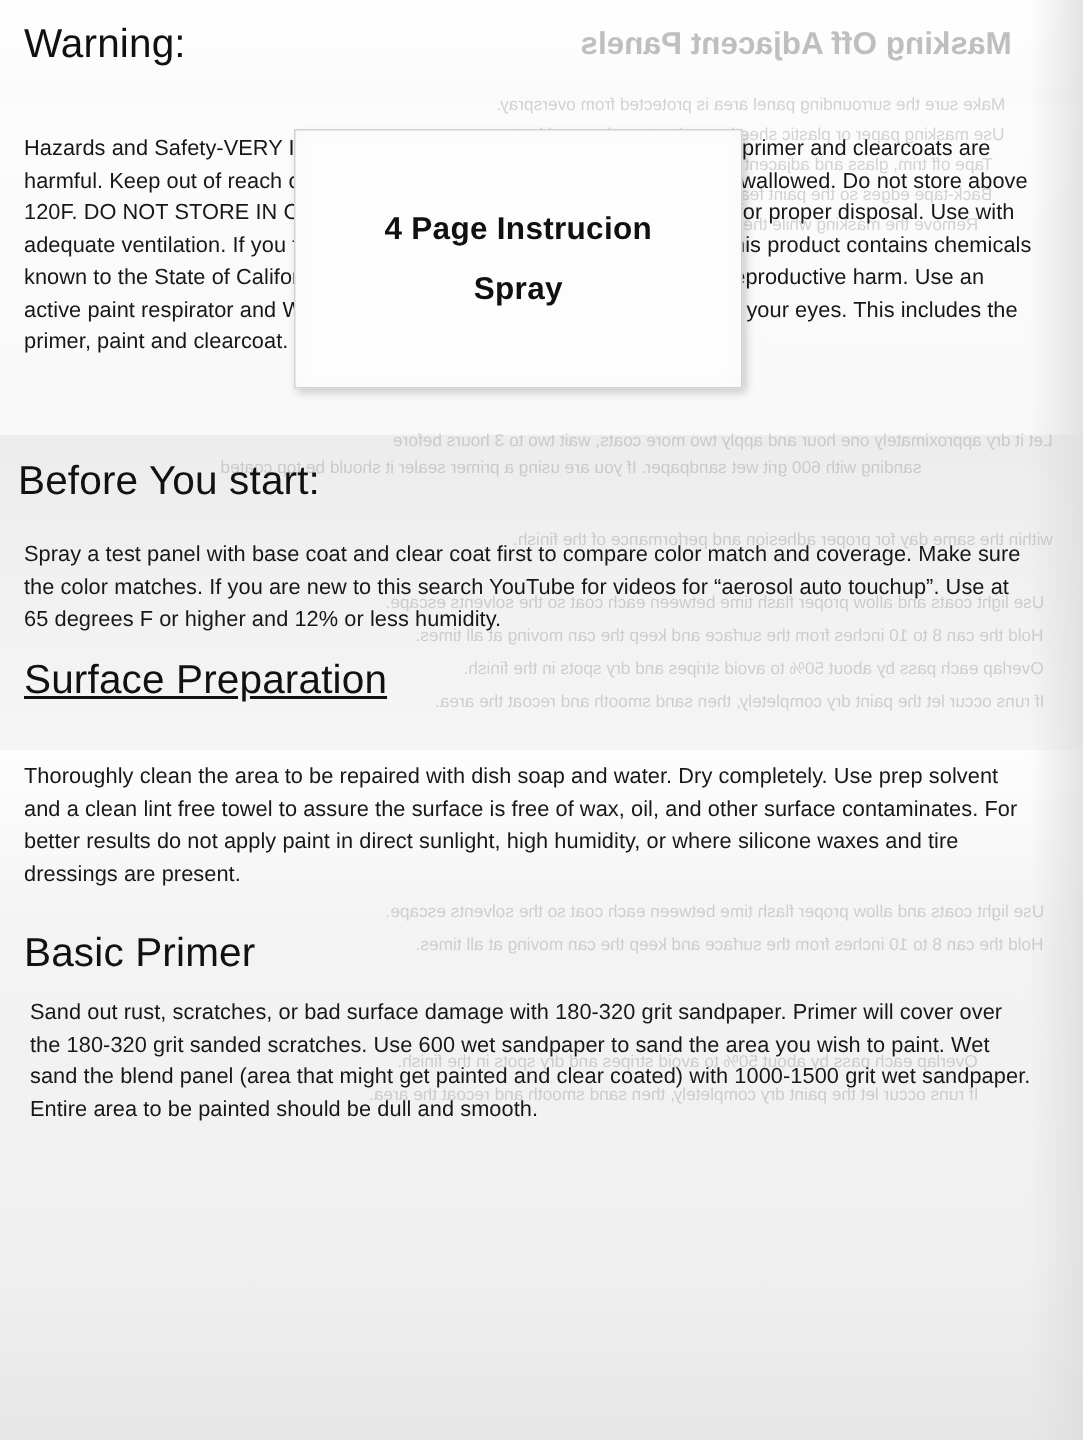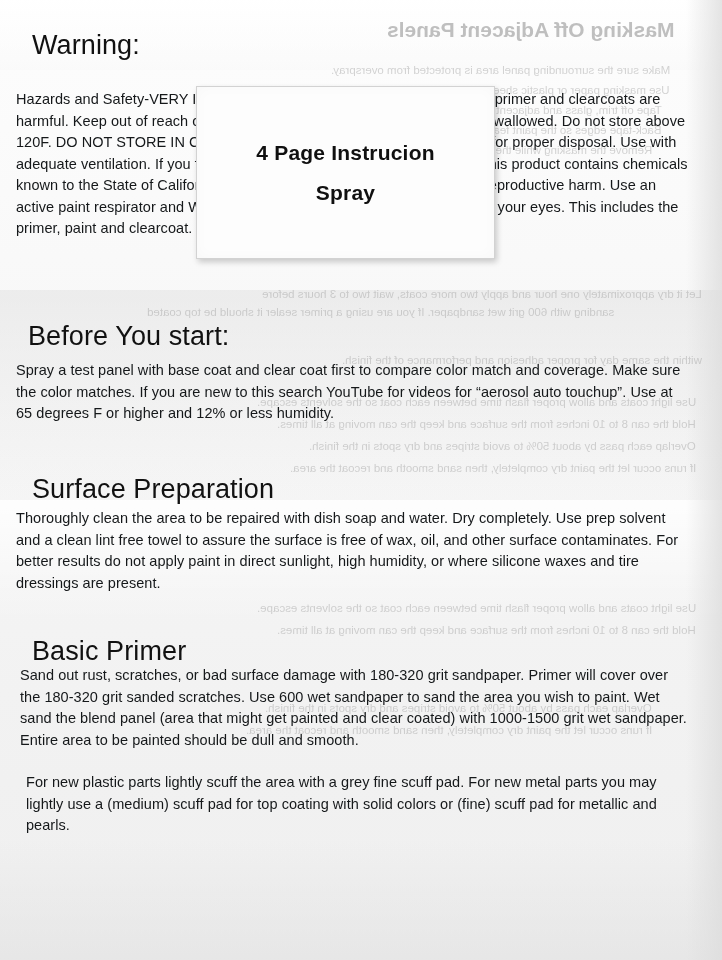--- a/index.html
+++ b/index.html
@@ -50,21 +50,21 @@
     font-size: 21px;
     font-weight: 700;
     color: #8d8d8d;
     opacity: 0.55;
   }
   .bleed-body { font-size: 11.5px; line-height: 17px; }
 
   
   .front { position: absolute; }
   h1.sec {
-    margin: 16px;
+    margin: 0;
     font-size: 27px;
     font-weight: 400;
     letter-spacing: 0.1px;
     color: #111;
   }
   .para {
     font-size: 14.5px;
     line-height: 21.5px;
     color: #15181a;
     letter-spacing: 0.05px;
@@ -130,20 +130,19 @@
   <div class="para front" style="left:16px; top:89px; width:674px;">Hazards and Safety-VERY IMPORTANT: Aerosol touch-up paint including primer and clearcoats are harmful. Keep out of reach of children. Call a physician IMMEDIATELY if swallowed. Do not store above 120F. DO NOT STORE IN CAR and avoid freezing. See local regulations for proper disposal. Use with adequate ventilation. If you feel dizzy leave the area and call physician. This product contains chemicals known to the State of California to cause birth defects, cancer and other reproductive harm. Use an active paint respirator and WEAR safety goggles when spraying to protect your eyes. This includes the primer, paint and clearcoat.</div>
 
   <div class="sticker">
     <div class="line">4 Page Instrucion</div>
     <div class="line">Spray</div>
   </div>
 
   <h1 class="sec front" style="left:12px; top:305px;">Before You start:</h1>
   <div class="para front" style="left:16px; top:360px; width:674px;">Spray a test panel with base coat and clear coat first to compare color match and coverage. Make sure the color matches.  If you are new to this search YouTube for videos for “aerosol auto touchup”.  Use at 65 degrees F or higher and 12% or less humidity.</div>
 
-  <h1 class="sec front" style="left:16px; top:458px;">Surface Preparation</h1>
+  <h1 class="sec front" style="left:16px; top:438px;text-decoration:underline;">Surface Preparation</h1>
   <div class="para front" style="left:16px; top:508px; width:676px;">Thoroughly clean the area to be repaired with dish soap and water.  Dry completely. Use prep solvent and a clean lint free towel to assure the surface is free of wax, oil, and other surface contaminates. For better results do not apply paint in direct sunlight, high humidity, or where silicone waxes and tire dressings are present.</div>
 
   <h1 class="sec front" style="left:16px; top:620px;">Basic Primer</h1>
   <div class="para front" style="left:20px; top:665px; width:672px;">Sand out rust, scratches, or bad surface damage with 180-320 grit sandpaper. Primer will cover over the 180-320 grit sanded scratches. Use 600 wet sandpaper to sand the area you wish to paint. Wet sand the blend panel (area that might get painted and clear coated) with 1000-1500 grit wet sandpaper. Entire area to be painted should be dull and smooth.</div>
-  <div class="para front" style="left:26px; top:772px; width:662px;">For new plastic parts lightly scuff the area with a grey fine scuff pad. For new metal parts you may lightly use a (medium) scuff pad for top coating with solid colors or (fine) scuff pad for metallic and pearls.</div>
 
 </div>
 
 </body></html>

